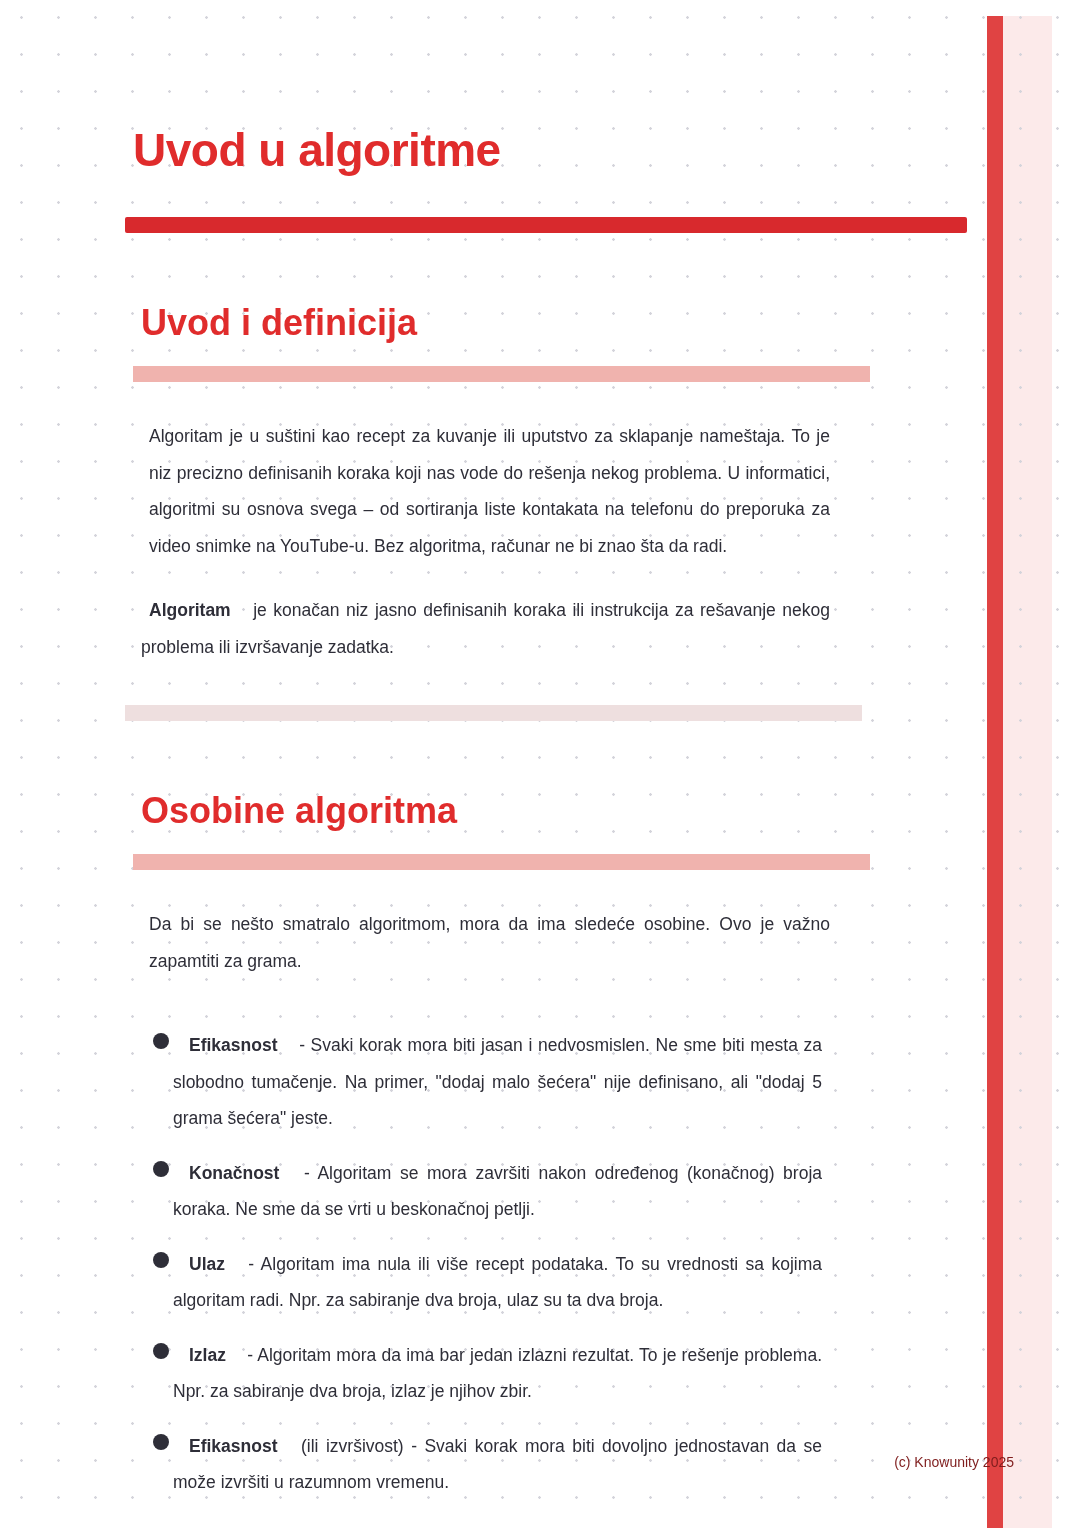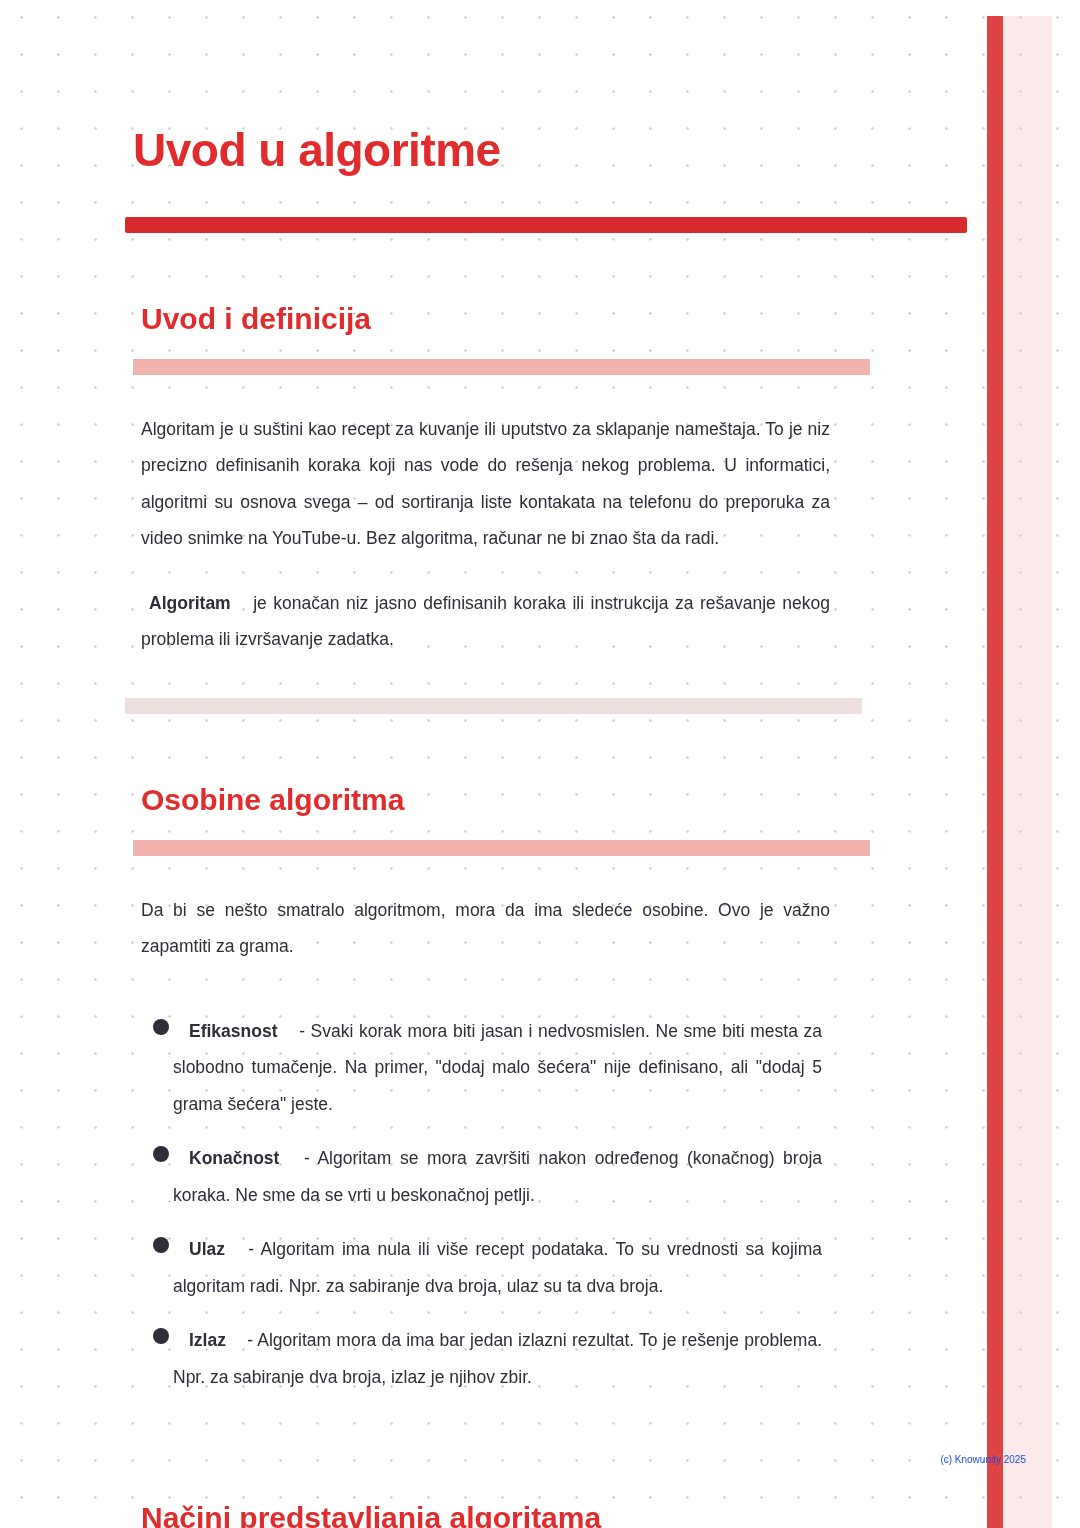--- a/index.html
+++ b/index.html
@@ -55,41 +55,41 @@
     letter-spacing: -0.5px;
   }
   .title-rule {
     width: 842px;
     height: 6px;
     background: #d8292d;
     margin-top: 32px;
     border-radius: 2px;
   }
   h2 {
-    font-size: 30px;
+    font-size: 36px;
     line-height: 1.2;
     font-weight: bold;
     color: #e02c2c;
     margin-top: 52px;
   }
   h2.more-space { margin-top: 63px; }
   .h2-rule {
     height: 2px;
     background: #f0b3ae;
     margin-top: 14px;
     width: 737px;
   }
   p.body {
     font-size: 17.5px;
     line-height: 36.5px;
     color: #2e2e38;
     text-align: justify;
     margin-top: 12px;
   }
-  p.body.first { margin-top: 28px; }
+  p.body.first { margin-top: 28px; margin-left: 8px; }
   strong { font-weight: bold; color: #2e2e38; }
   .divider {
     border: none;
     height: 2px;
     background: #eedfdf;
     margin-top: 24px;
     width: 737px;
   }
   ul.props {
     list-style: none;
@@ -109,23 +109,23 @@
     left: 12px;
     top: 14px;
     width: 7px;
     height: 7px;
     border-radius: 50%;
     background: #2e2e38;
   }
   .footer-credit {
     position: absolute;
     top: 1430px;
-    right: 62px;
-    font-size: 10px;
-    color: #1d4ed8;
+    right: 74px;
+    font-size: 14px;
+    color: #7f1d1d;
     z-index: 3;
   }
   .layer { position: relative; z-index: 2; }
 </style>
 </head>
 <body>
 
 <div class="page">
 
   <div class="stripe-accent"></div>
@@ -161,20 +161,24 @@
           <span><strong>Konačnost</strong><span> - Algoritam se mora završiti nakon određenog (konačnog) broja koraka. Ne sme da se vrti u beskonačnoj petlji.</span></span>
         </li>
         <li>
           <span class="bullet"></span>
           <span><strong>Ulaz</strong><span> - Algoritam ima nula ili više recept podataka. To su vrednosti sa kojima algoritam radi. Npr. za sabiranje dva broja, ulaz su ta dva broja.</span></span>
         </li>
         <li>
           <span class="bullet"></span>
           <span><strong>Izlaz</strong><span> - Algoritam mora da ima bar jedan izlazni rezultat. To je rešenje problema. Npr. za sabiranje dva broja, izlaz je njihov zbir.</span></span>
         </li>
+        <li>
+          <span class="bullet"></span>
+          <span><strong>Efikasnost</strong><span> (ili izvršivost) - Svaki korak mora biti dovoljno jednostavan da se može izvršiti u razumnom vremenu.</span></span>
+        </li>
       </ul>
     </section>
 
     <section>
       <h2 class="more-space">Načini predstavljanja algoritama</h2>
       <div class="h2-rule"></div>
     </section>
 
   </main>
 

